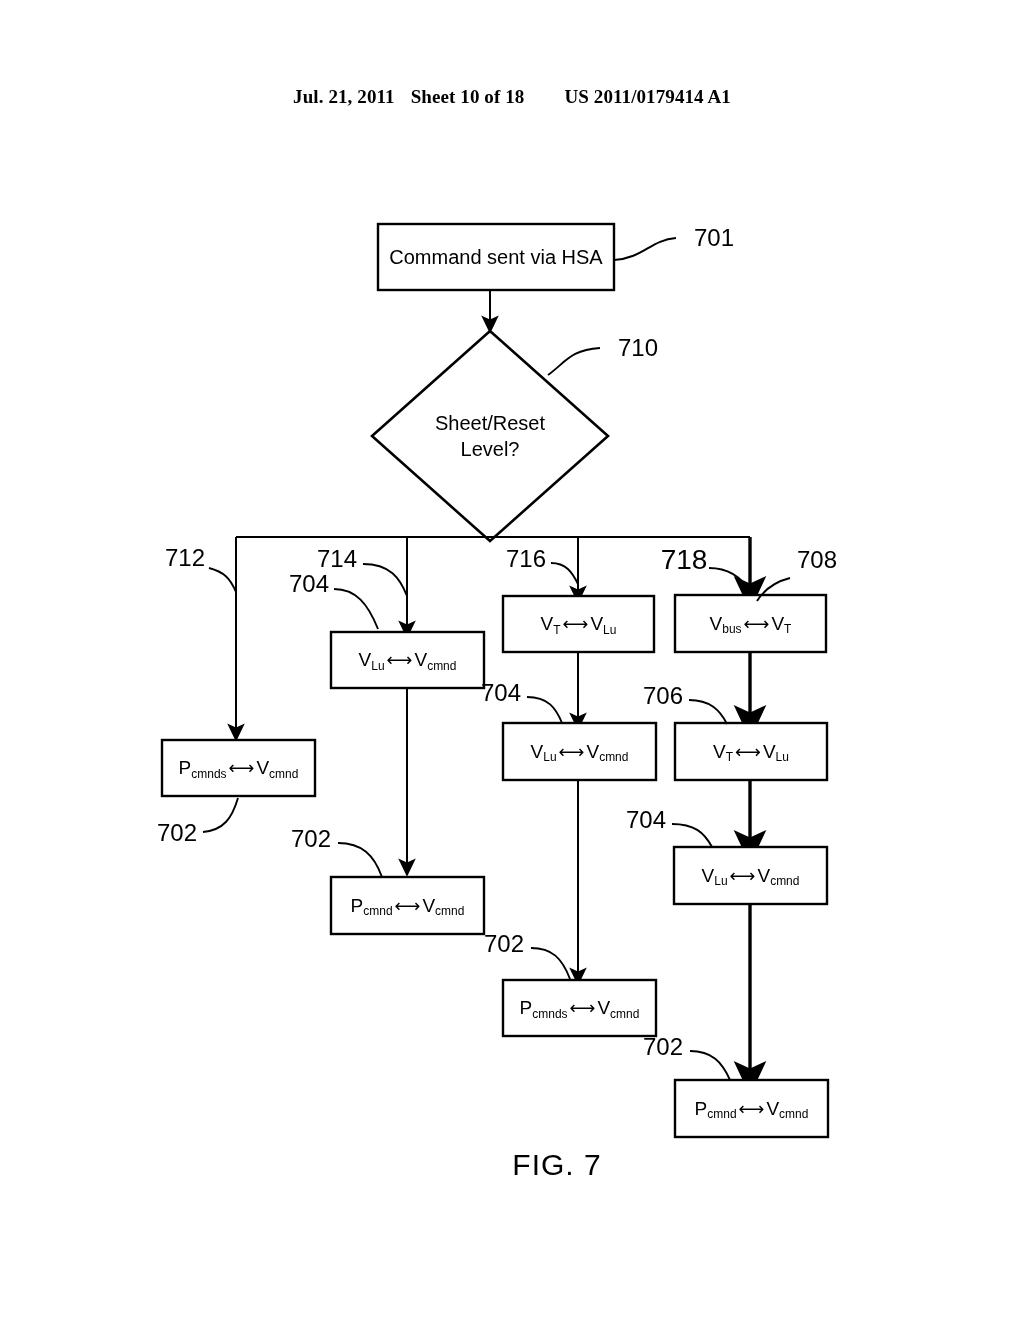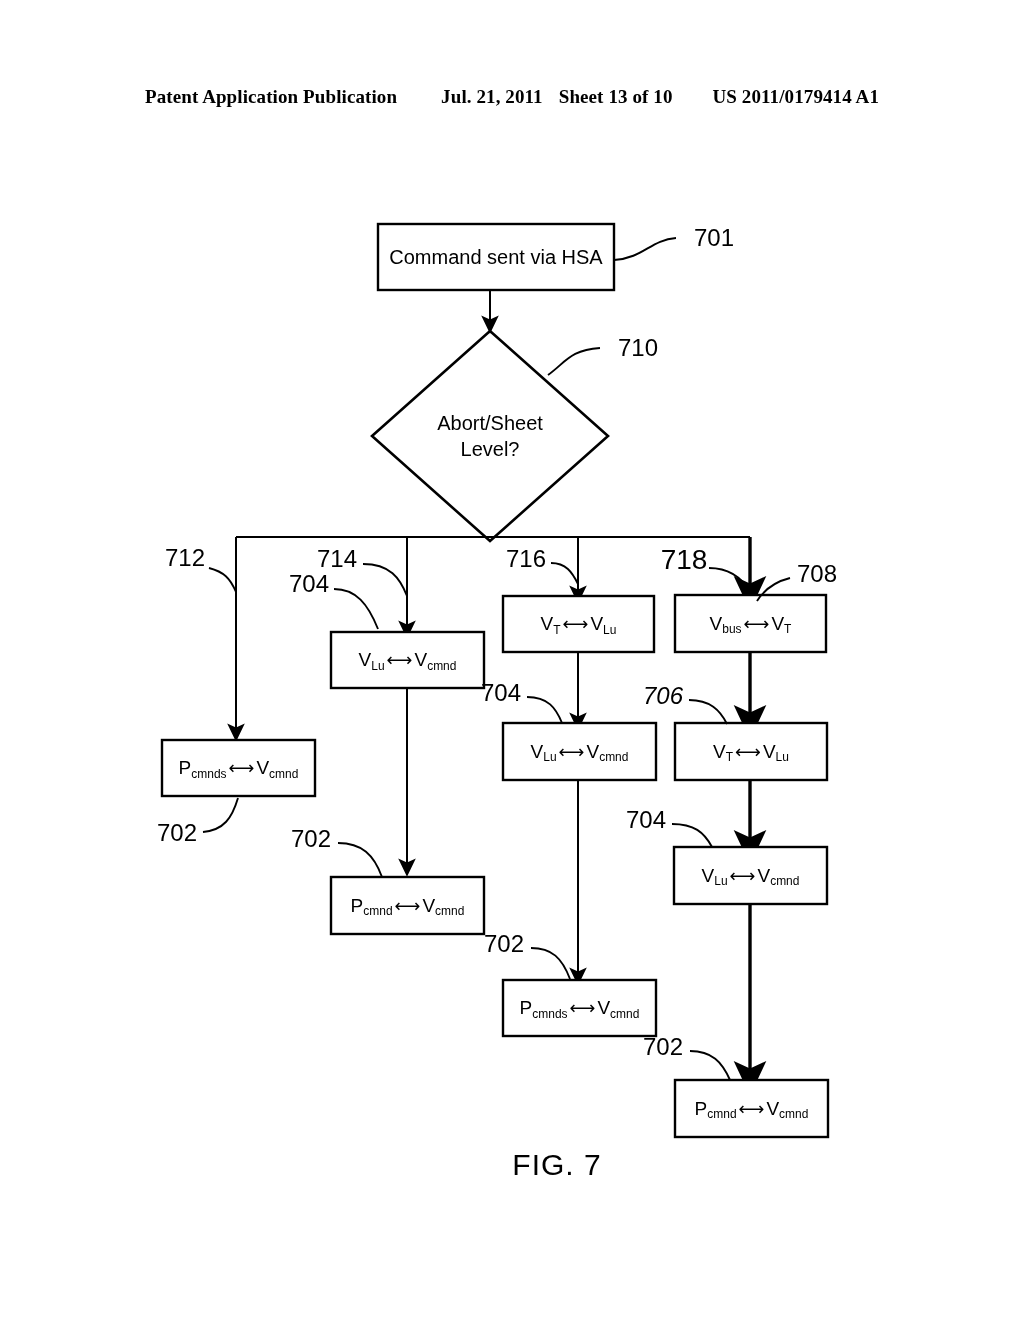--- a/index.html
+++ b/index.html
@@ -95,23 +95,22 @@
   }
   .arr {
     font-size: 0.95em;
     padding: 0 2px;
   }
 </style>
 </head>
 <body>
 
 <div class="patent-header">
-  <span class="hdr-pub">Patent Application Publication</span>
   <span class="hdr-date">Jul. 21, 2011</span>
-  <span class="hdr-sheet">Sheet 13 of 10</span>
+  <span class="hdr-sheet">Sheet 10 of 18</span>
   <span class="hdr-num">US 2011/0179414 A1</span>
 </div>
 
 <svg id="flow-svg" viewBox="0 0 1024 1320">
   <defs>
     <marker id="ah-thin" markerWidth="11" markerHeight="11" refX="5.2" refY="5" orient="auto">
       <path d="M0.4,0.6 L9.6,5 L0.4,9.4 L2.4,5 Z" fill="#000"></path>
     </marker>
     <marker id="ah-thick" markerWidth="12" markerHeight="12" refX="5.4" refY="5.4" orient="auto">
       <path d="M0.4,0.6 L10.6,5.4 L0.4,10.2 L2.6,5.4 Z" fill="#000"></path>
@@ -167,21 +166,21 @@
   <path class="leader" d="M338,843 C362,843 374,855 382,877"></path>
   <path class="leader" d="M531,948 C552,948 562,958 570,979"></path>
   <path class="leader" d="M690,1051 C712,1051 722,1062 730,1080"></path>
 </svg>
 
 <div class="box-label-html" style="left:378px; top:224px; width:236px; height:66px; flex-direction:column; font-size:20px; line-height:1.25;">
   <span>Command sent via HSA</span>
 </div>
 
 <div class="box-label-html" style="left:400px; top:406px; width:180px; height:60px; flex-direction:column; font-size:20px; line-height:1.3;">
-  <span>Abort/Sheet</span>
+  <span>Sheet/Reset</span>
   <span>Level?</span>
 </div>
 
 <div class="box-label-html" style="left:684px; top:224px; width:60px; height:28px; font-size:24px;">
   <span>701</span>
 </div>
 <div class="box-label-html" style="left:608px; top:334px; width:60px; height:28px; font-size:24px;">
   <span>710</span>
 </div>
 <div class="box-label-html" style="left:158px; top:544px; width:54px; height:28px; font-size:24px;">
@@ -189,30 +188,30 @@
 </div>
 <div class="box-label-html" style="left:310px; top:545px; width:54px; height:28px; font-size:24px;">
   <span>714</span>
 </div>
 <div class="box-label-html" style="left:499px; top:545px; width:54px; height:28px; font-size:24px;justify-content:center;">
   <span>716</span>
 </div>
 <div class="box-label-html" style="left:657px; top:546px; width:54px; height:28px; font-size:28px;">
   <span>718</span>
 </div>
-<div class="box-label-html" style="left:790px; top:560px; width:54px; height:28px; font-size:24px;">
+<div class="box-label-html" style="left:790px; top:546px; width:54px; height:28px; font-size:24px;">
   <span>708</span>
 </div>
 <div class="box-label-html" style="left:282px; top:570px; width:54px; height:28px; font-size:24px;">
   <span>704</span>
 </div>
 <div class="box-label-html" style="left:474px; top:679px; width:54px; height:28px; font-size:24px;">
   <span>704</span>
 </div>
-<div class="box-label-html" style="left:636px; top:682px; width:54px; height:28px; font-size:24px;font-style:italic;">
+<div class="box-label-html" style="left:636px; top:682px; width:54px; height:28px; font-size:24px;">
   <span>706</span>
 </div>
 <div class="box-label-html" style="left:619px; top:806px; width:54px; height:28px; font-size:24px;">
   <span>704</span>
 </div>
 <div class="box-label-html" style="left:150px; top:819px; width:54px; height:28px; font-size:24px;">
   <span>702</span>
 </div>
 <div class="box-label-html" style="left:284px; top:825px; width:54px; height:28px; font-size:24px;">
   <span>702</span>

